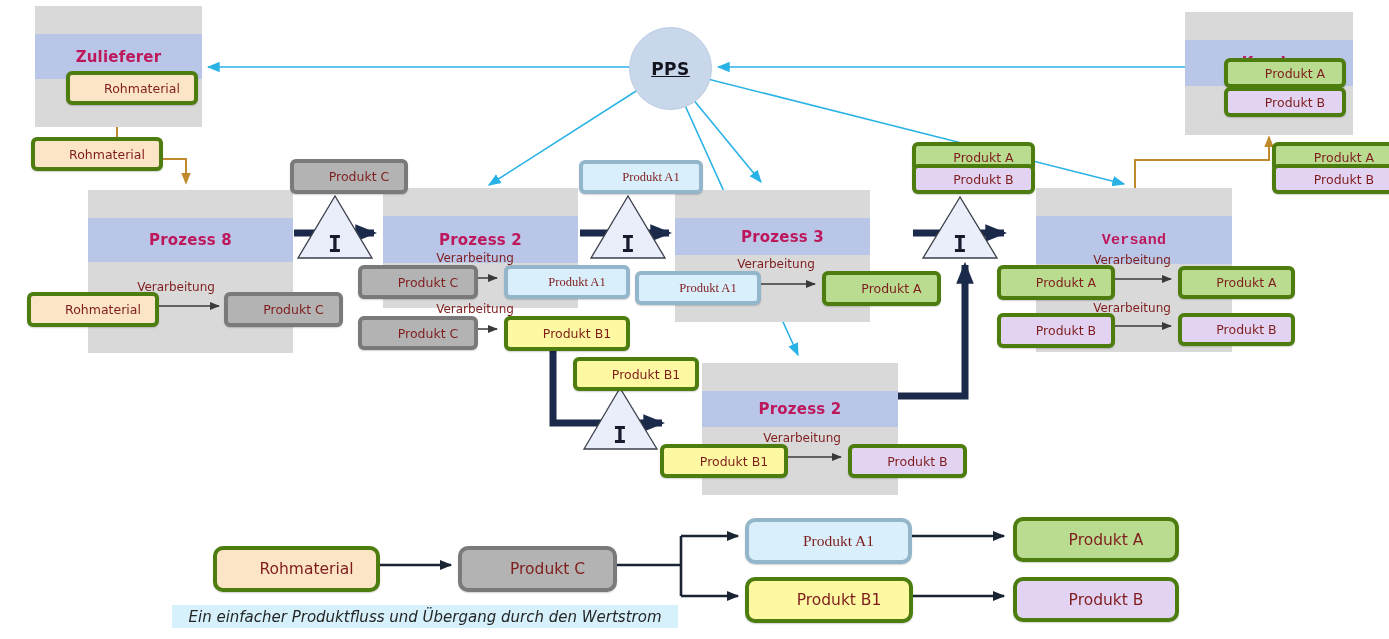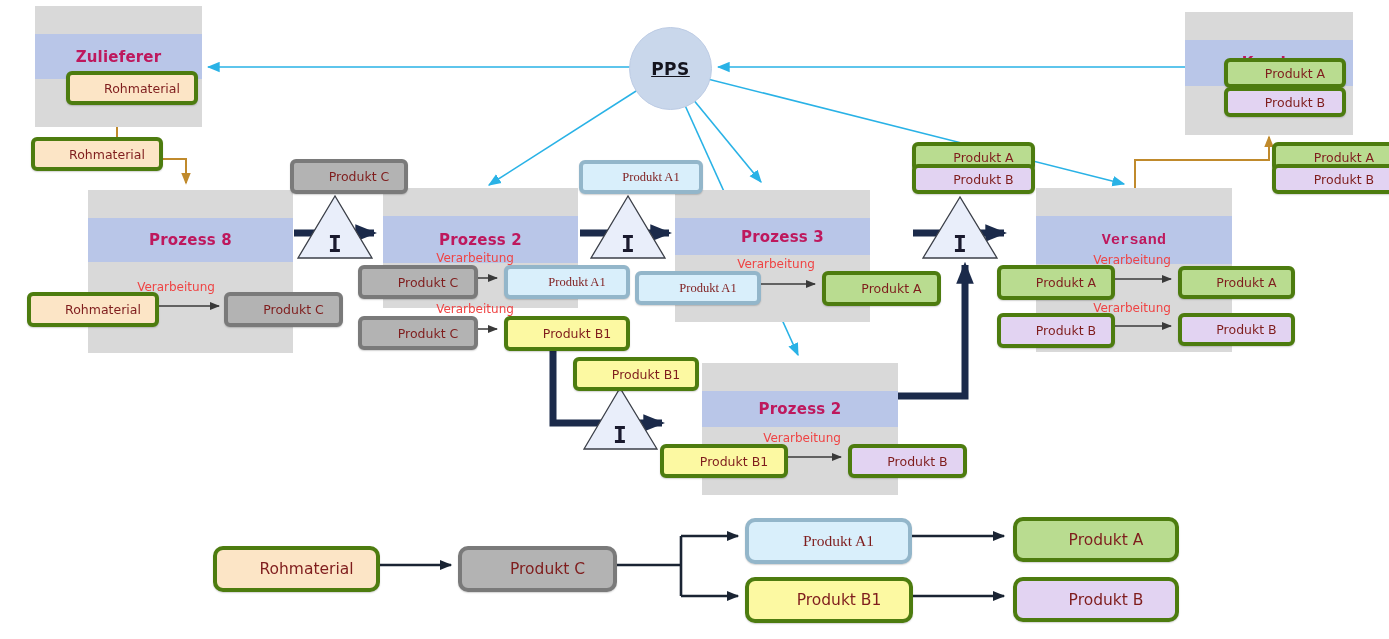--- a/index.html
+++ b/index.html
@@ -31,21 +31,21 @@
   }
   .peach{background:#fce5c6;}
   .graylbl{background:#b3b3b3;border-color:#7a7a7a;}
   .cyanlbl{background:#d9effb;border-color:#93b6ca;font-family:Liberation Serif, serif;}
   .yellowlbl{background:#fcf9a2;}
   .greenlbl{background:#b9dc90;}
   .purplelbl{background:#e2d3f2;}
   .bigbox{font-size:15.5px;border-radius:10px;}
   .vlabel{
     position:absolute;width:100px;text-align:center;
-    font-size:12px;color:#ef4444;white-space:nowrap;
+    font-size:12px;color:#7f1d1d;white-space:nowrap;
   }
   .caption{
     position:absolute;background:#d6f1fb;color:#262626;
     font-size:15px;font-style:italic;display:flex;align-items:center;justify-content:center;
     white-space:nowrap;
   }
 </style>
 </head>
 <body>
 
@@ -209,15 +209,16 @@
     <div class="lbl greenlbl" style="left:1272px;top:142px;width:96px;height:22px;">Produkt A</div>
     <div class="lbl purplelbl" style="left:1272px;top:164px;width:96px;height:22px;">Produkt B</div>
 
     <div class="lbl peach bigbox" style="left:213px;top:546px;width:139px;height:38px;">Rohmaterial</div>
     <div class="lbl graylbl bigbox" style="left:458px;top:546px;width:131px;height:38px;">Produkt C</div>
     <div class="lbl cyanlbl bigbox" style="left:745px;top:518px;width:139px;height:38px;">Produkt A1</div>
     <div class="lbl yellowlbl bigbox" style="left:745px;top:577px;width:140px;height:38px;">Produkt B1</div>
     <div class="lbl greenlbl bigbox" style="left:1013px;top:517px;width:138px;height:37px;">Produkt A</div>
     <div class="lbl purplelbl bigbox" style="left:1013px;top:577px;width:138px;height:37px;">Produkt B</div>
 
+    <div class="caption" style="left:172px;top:605px;width:506px;height:23px;">Ein einfacher Produktfluss und Übergang durch den Wertstrom</div>
   </div>
 
 </div>
 
 </body></html>

